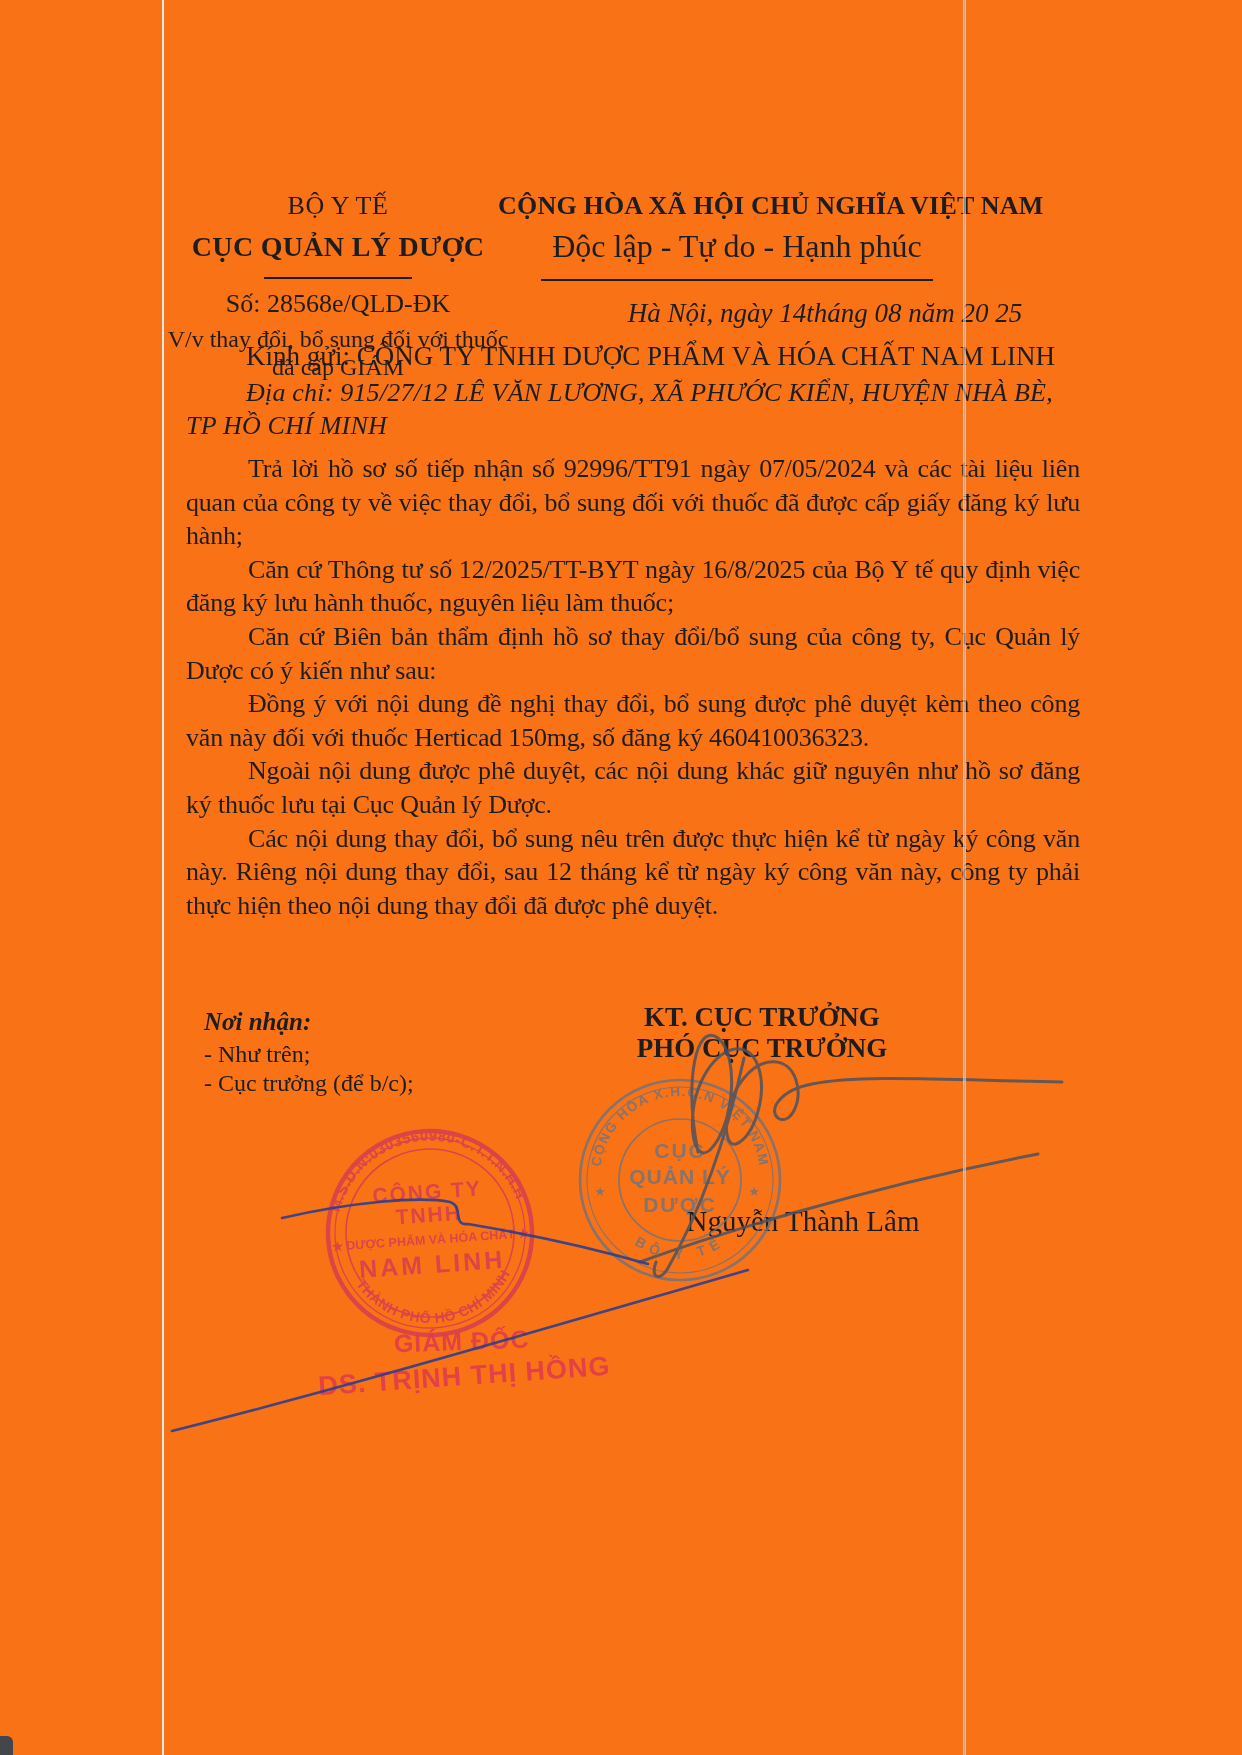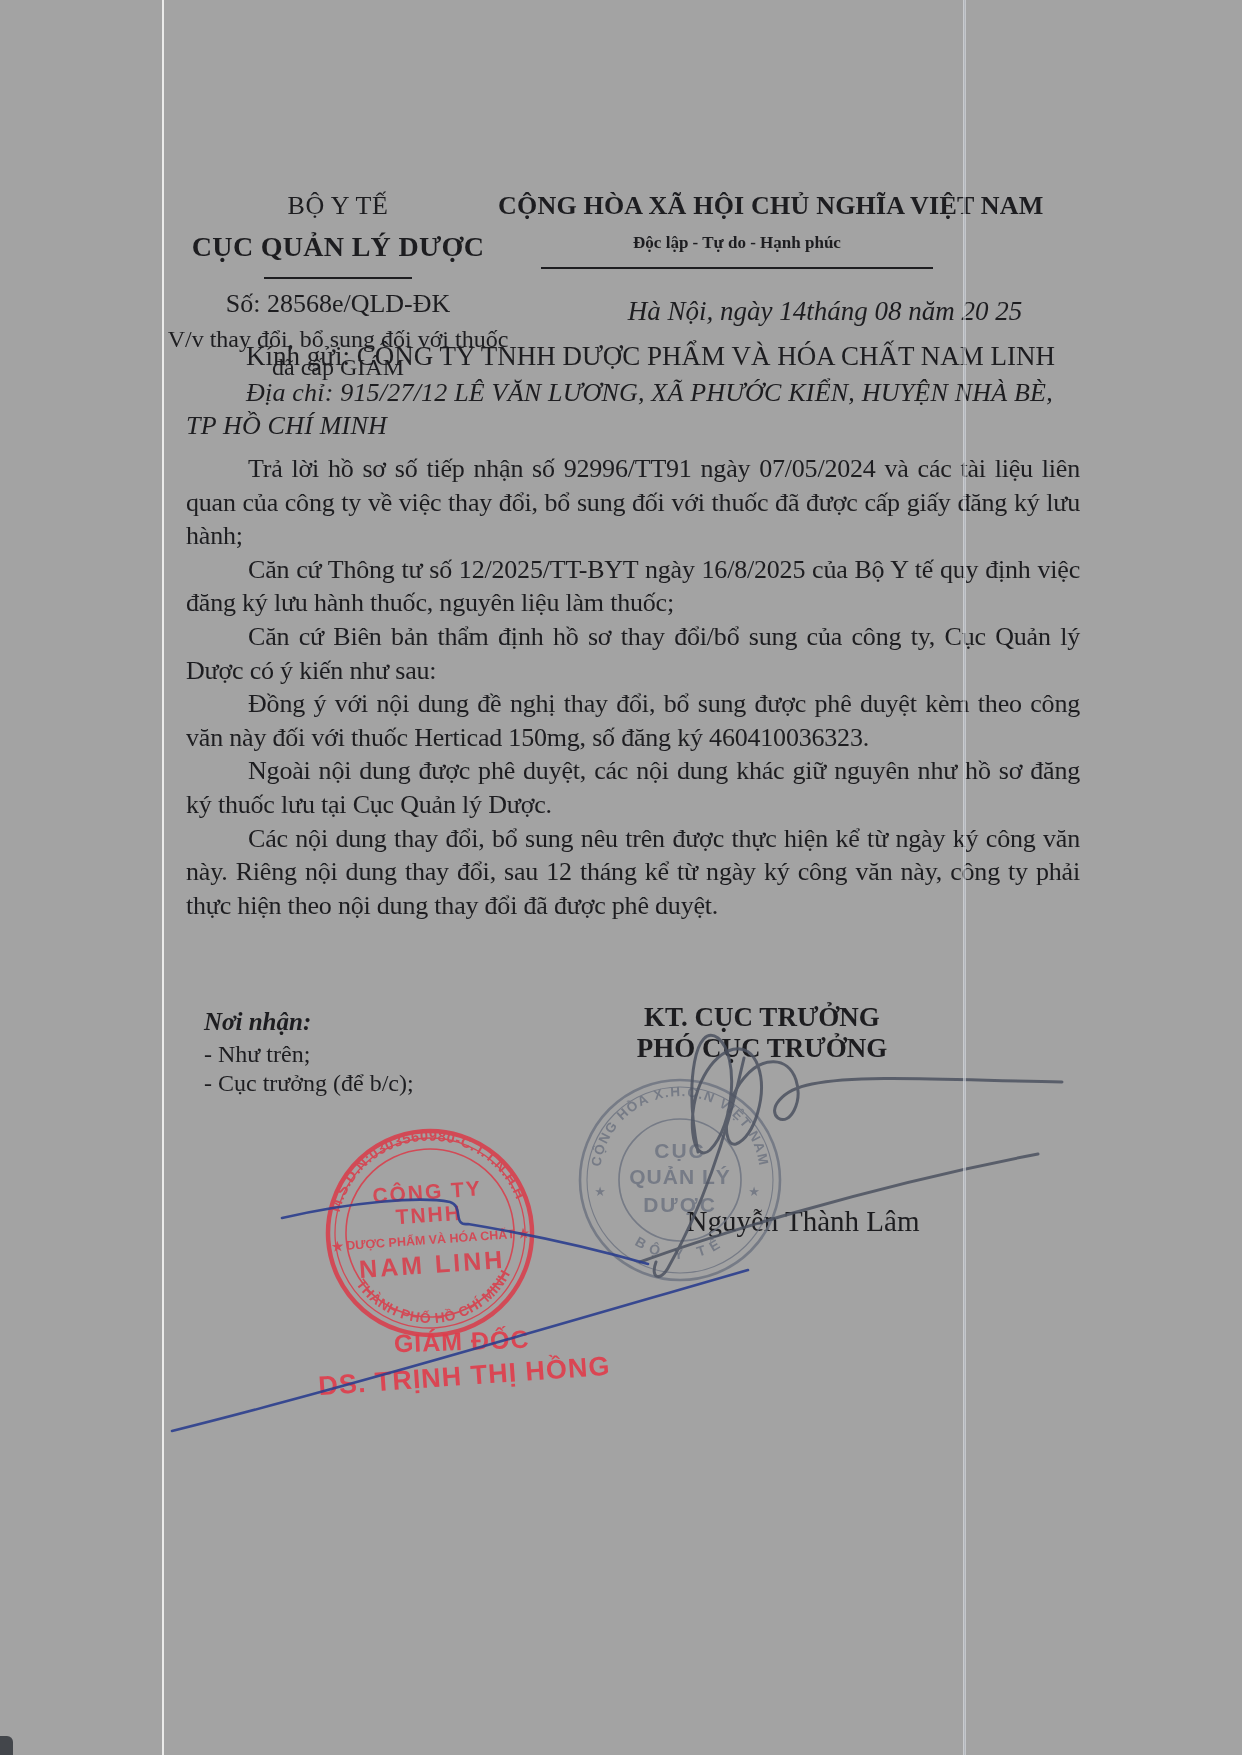--- a/index.html
+++ b/index.html
@@ -1,40 +1,40 @@
 <!DOCTYPE html>
 <html><head>
 <meta charset="utf-8">
 <style>
   html,body{margin:0;padding:0;background:#ffffff;}
   #page{
     position:relative;width:1242px;height:1755px;overflow:hidden;
-    background:#a3a3a3;
+    background:#f97316;
     font-family:"Liberation Serif","DejaVu Serif",serif;
     color:#1d1d20;
   }
   
   .scanline-left{position:absolute;left:162px;top:0;width:2px;height:1755px;background:#ebebea;z-index:6;}
   .scanline-right{position:absolute;left:963px;top:0;width:3px;height:1755px;z-index:6;opacity:.65;
     background:linear-gradient(to right,#eef0f2 0,#b7bdc7 55%,#e7e9ec 100%);}
   .corner-mark{position:absolute;left:0;top:1736px;width:13px;height:19px;background:#43464b;border-radius:0 6px 0 0;z-index:6;}
 
   
   .hdr-left{position:absolute;left:150px;top:190px;width:376px;text-align:center;line-height:1.25;}
   .hdr-left .ministry{font-size:26px;letter-spacing:.5px;}
   .hdr-left .dept{font-size:28px;font-weight:bold;margin-top:6px;letter-spacing:.3px;}
   .u-dept{display:inline-block;width:148px;border-bottom:2px solid #1d1d20;height:4px;}
   .hdr-left .docnum{font-size:26px;margin-top:4px;}
   .hdr-left .subject{font-size:24px;margin-top:6px;line-height:1.15;}
 
   .hdr-right{position:absolute;left:498px;top:190px;width:478px;text-align:center;line-height:1.2;}
   .hdr-right .nation{font-size:26px;font-weight:bold;letter-spacing:.2px;white-space:nowrap;}
-  .hdr-right .motto{font-size:17px;font-weight:bold;margin-top:12px;}
+  .hdr-right .motto{font-size:32px;font-weight:normal;margin-top:6px;}
   .u-motto{display:inline-block;width:392px;border-bottom:2px solid #1d1d20;height:3px;}
-  .hdr-right .dateline{font-size:27px;font-style:italic;margin-top:22px;position:relative;left:88px;white-space:nowrap;}
+  .hdr-right .dateline{font-size:27px;font-style:italic;margin-top:12px;position:relative;left:88px;white-space:nowrap;}
 
   
   .addressee{position:absolute;left:186px;top:340px;width:896px;}
   .kinhgui{font-size:27px;text-indent:60px;margin:0;line-height:1.25;}
   .diachi{font-size:26px;font-style:italic;text-indent:60px;margin:2px 0 0 0;line-height:1.28;letter-spacing:.2px;}
 
   .docbody{position:absolute;left:186px;top:452px;width:894px;}
   .docbody p{margin:0;font-size:26px;line-height:33.6px;text-align:justify;text-indent:62px;letter-spacing:-0.2px;}
 
   

